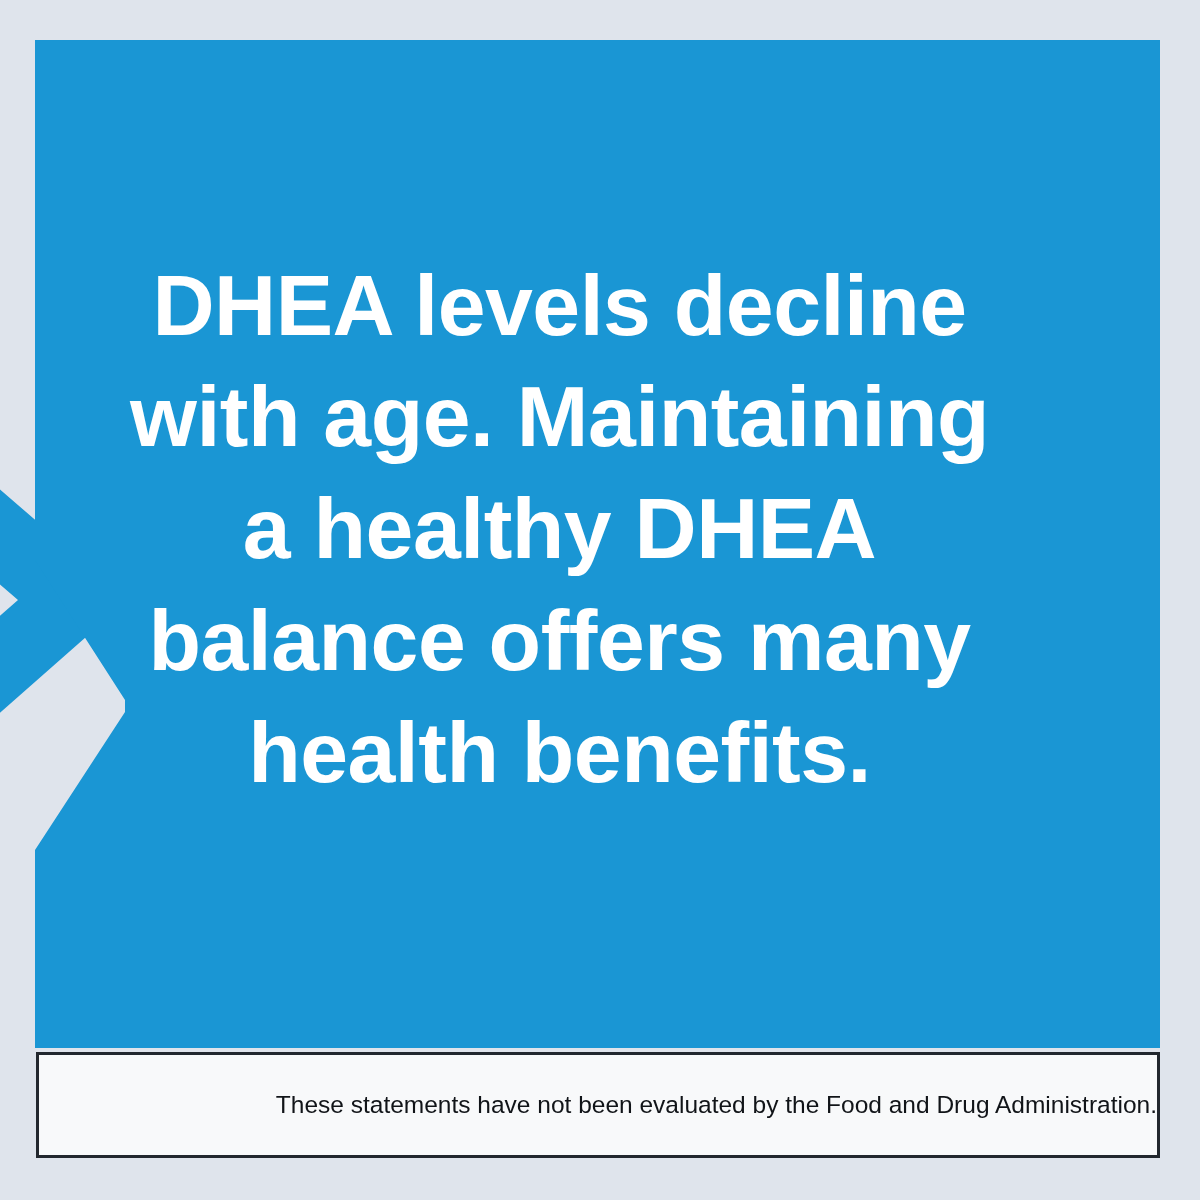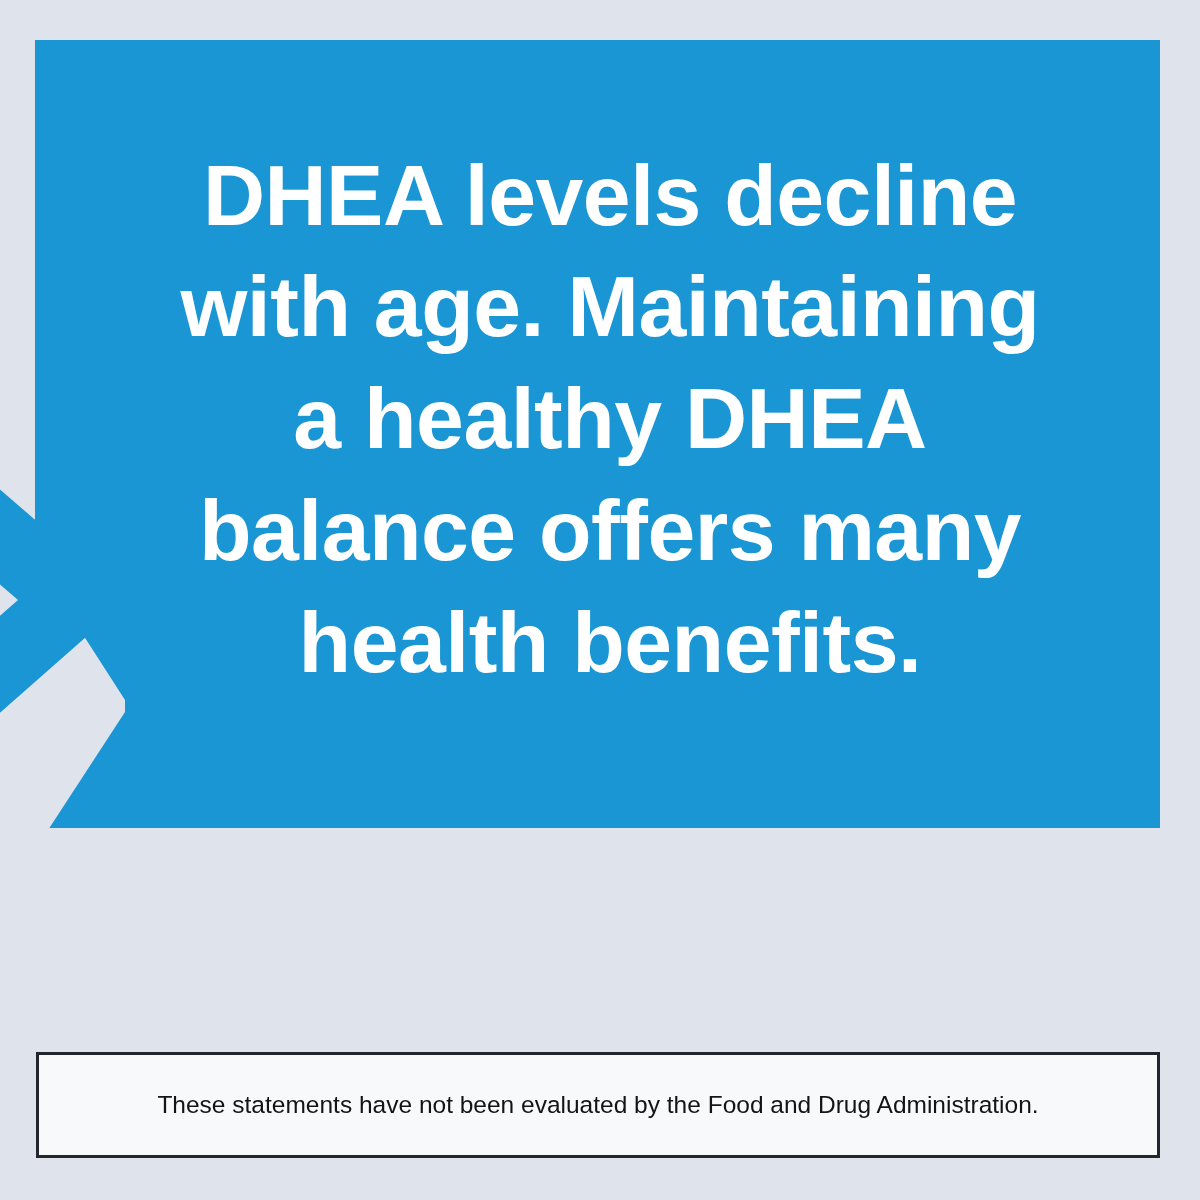--- a/index.html
+++ b/index.html
@@ -30,38 +30,38 @@
     height: 1200px;
     pointer-events: none;
   }
 
   
   #quote-panel {
     position: absolute;
     left: 35px;
     top: 40px;
     width: 1125px;
-    height: 788px;
+    height: 1008px;
     background: #1a96d4;
     
     clip-path: polygon(
       0px    0px,
       1125px 0px,
       1125px 1008px,
       0px    1008px,
       0px    810px,
       90px   672px,
       90px   660px,
       0px    520px,
       0px    400px,
       0px    400px
     );
     display: flex;
     align-items: center;
-    justify-content: center;
+    justify-content: flex-start;
     box-sizing: border-box;
     padding: 0 70px 30px 95px;
   }
 
   #quote-text {
     color: #ffffff;
     font-family: "Liberation Sans", sans-serif;
     font-weight: bold;
     font-size: 86px;
     line-height: 1.30;
@@ -76,21 +76,21 @@
     position: absolute;
     left: 36px;
     top: 1052px;
     width: 1124px;
     height: 106px;
     box-sizing: border-box;
     background: #f8f9fa;
     border: 3px solid #22272e;
     display: flex;
     flex-direction: column;
-    align-items: center;
+    align-items: flex-end;
     justify-content: center;
   }
   .disclaimer-line {
     color: #111418;
     font-family: "Liberation Sans", sans-serif;
     font-size: 24.5px;
     line-height: 1.52;
     text-align: center;
     white-space: nowrap;
   }

